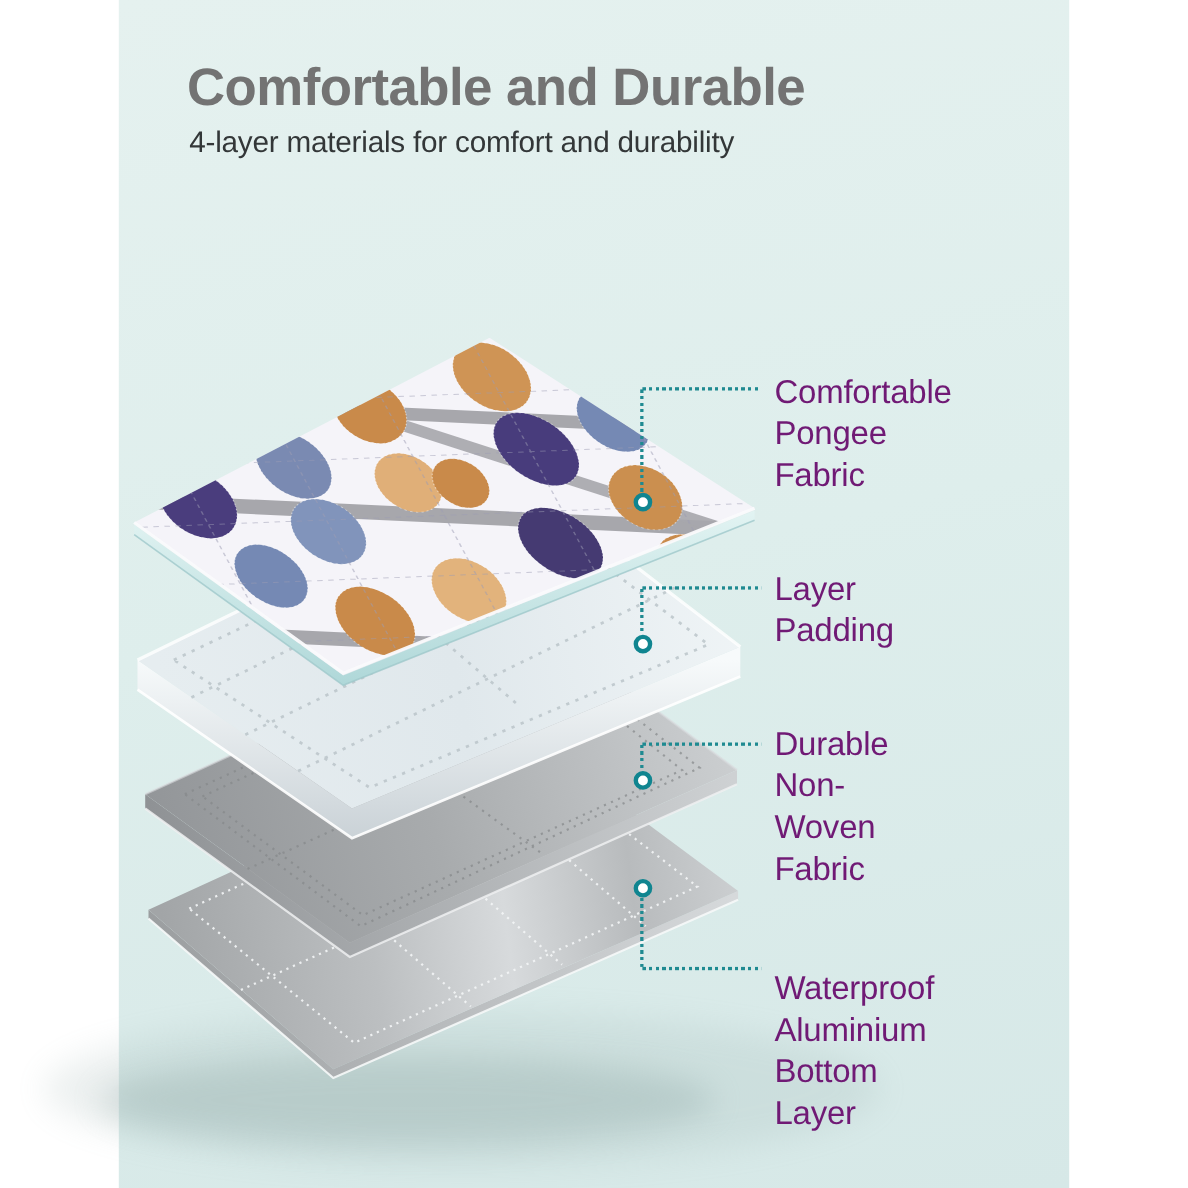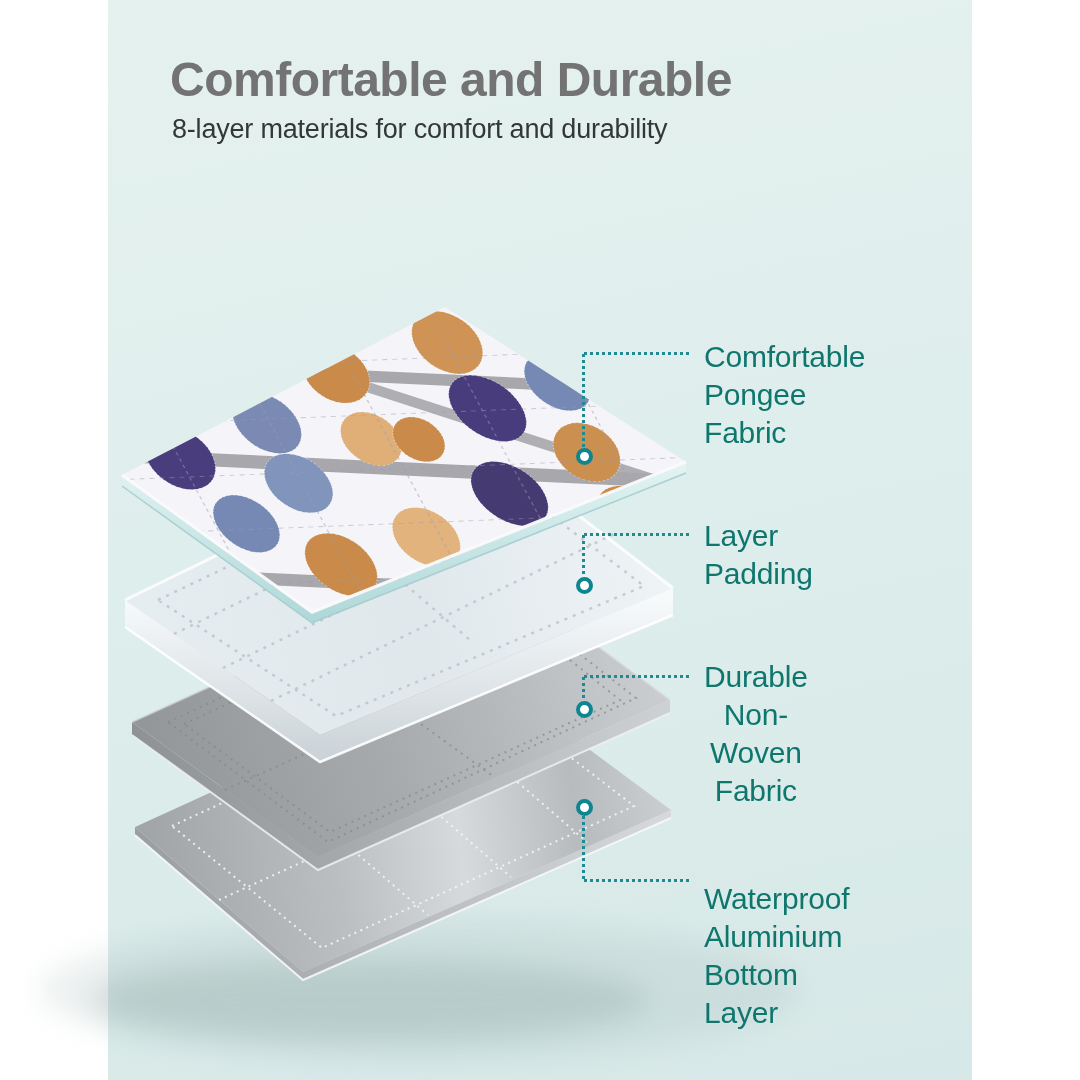--- a/index.html
+++ b/index.html
@@ -32,31 +32,31 @@
     position:absolute;width:3px;
     background:repeating-linear-gradient(180deg,#1f8a91 0 3px,transparent 3px 6px);
   }
   .ring{
     position:absolute;width:9px;height:9px;border-radius:50%;
     border:4px solid #108590;background:#ffffff;box-sizing:content-box;
   }
   .callout-label{
     position:absolute;left:704px;margin:0;
     font-size:30px;line-height:38px;font-weight:400;
-    color:#0f766e;white-space:pre-line;letter-spacing:-0.2px;
+    color:#701a75;white-space:pre-line;letter-spacing:-0.2px;
   }
 </style>
 </head>
 <body>
 
 <div class="stage">
   <div class="panel"></div>
 
   <h1 class="page-title">Comfortable and Durable</h1>
-  <p class="page-subtitle">8-layer materials for comfort and durability</p>
+  <p class="page-subtitle">4-layer materials for comfort and durability</p>
 
   <svg class="diagram-svg" viewBox="0 0 1080 1080" aria-hidden="true">
     <defs>
       <filter id="soft" x="-50%" y="-50%" width="200%" height="200%">
         <feGaussianBlur stdDeviation="14"></feGaussianBlur>
       </filter>
       <linearGradient id="g-alu-top" gradientUnits="userSpaceOnUse" x1="150" y1="860" x2="680" y2="790">
         <stop offset="0" stop-color="#a2a5a7"></stop>
           <stop offset="0.35" stop-color="#bcbfc1"></stop>
         <stop offset="0.58" stop-color="#d7dadc"></stop>
@@ -208,21 +208,21 @@
     <div class="dot-h" style="left:584px;top:533px;width:108px;"></div>
     <div class="dot-v" style="left:582px;top:535px;height:42px;"></div>
     <div class="ring" style="left:576px;top:577px;"></div>
     <p class="callout-label" style="top:517px;">Layer Padding</p>
   </div>
 
   <div class="callout">
     <div class="dot-h" style="left:584px;top:675px;width:108px;"></div>
     <div class="dot-v" style="left:582px;top:677px;height:24px;"></div>
     <div class="ring" style="left:576px;top:701px;"></div>
-    <p class="callout-label" style="top:658px;text-align:center;">Durable
+    <p class="callout-label" style="top:658px;">Durable
 Non-Woven Fabric</p>
   </div>
 
   <div class="callout">
     <div class="ring" style="left:576px;top:799px;"></div>
     <div class="dot-v" style="left:582px;top:816px;height:63px;"></div>
     <div class="dot-h" style="left:584px;top:879px;width:108px;"></div>
     <p class="callout-label" style="top:880px;">Waterproof
 Aluminium Bottom
 Layer</p>

